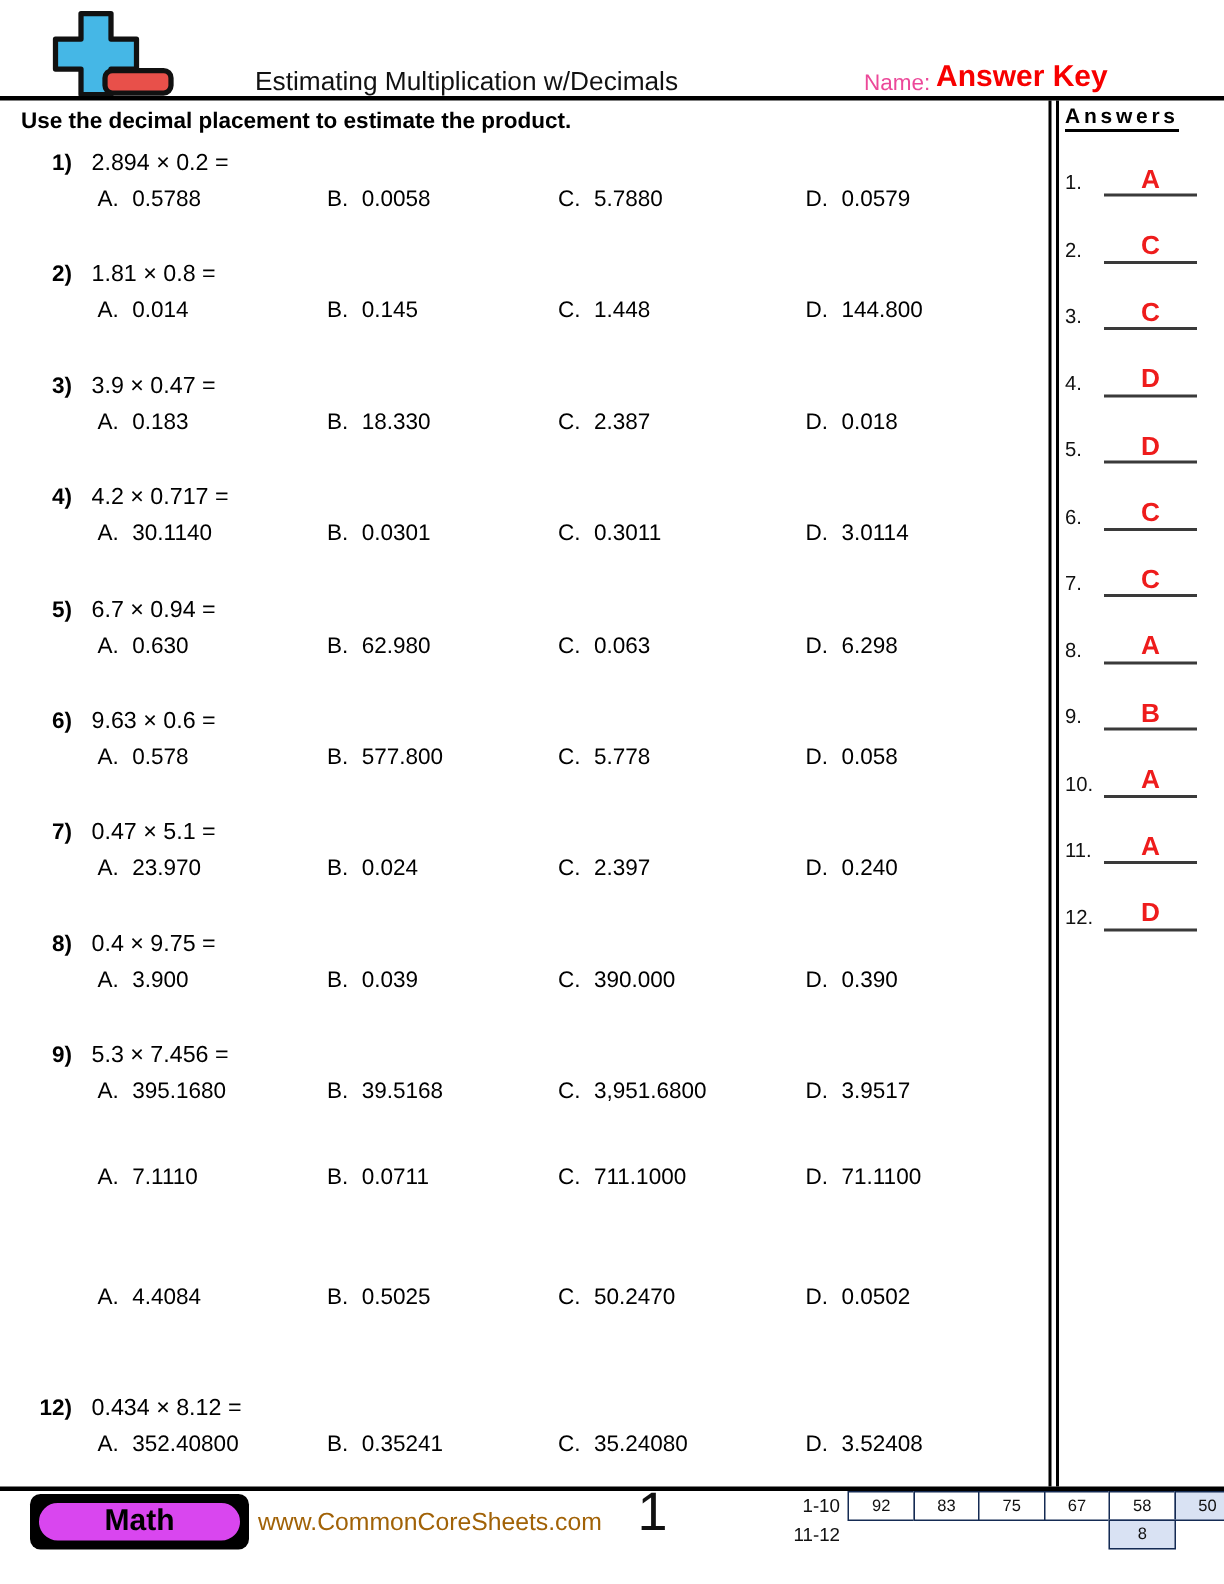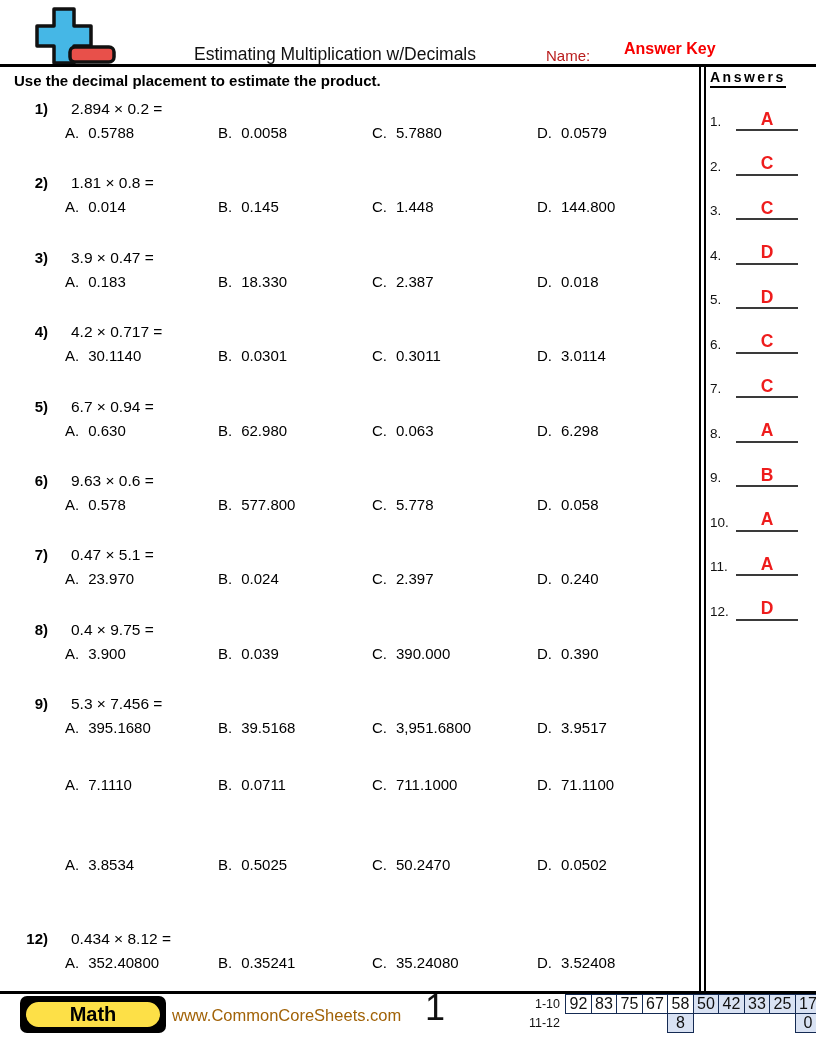--- a/index.html
+++ b/index.html
@@ -9,57 +9,57 @@
     --brand-red:#E8504A;
     --score-highlight:#D9E2F3;
     --score-border:#152B53;
   }
   *{margin:0;padding:0;box-sizing:border-box;}
   body{font-family:"Liberation Sans",sans-serif;background:#fff;}
   .page{position:relative;width:816px;height:1056px;background:#fff;overflow:hidden;}
 
   
   .logo{position:absolute;left:20px;top:6px;}
-  .ws-title{position:absolute;left:170px;top:44px;width:330px;text-align:center;font-size:17.5px;color:#111;}
-  .name-label{position:absolute;left:546px;top:47px;font-size:15px;color:#b91c1c;}
-  .name-value{position:absolute;left:624px;top:40px;font-size:16px;font-weight:bold;color:var(--accent-red);}
+  .ws-title{position:absolute;left:170px;top:44px;width:330px;font-size:17.5px;color:#111;}
+  .name-label{position:absolute;left:576px;top:47px;font-size:15px;color:#ec4899;}
+  .name-value{position:absolute;left:624px;top:40px;font-size:20px;font-weight:bold;color:var(--accent-red);}
   .header-line{position:absolute;left:0;top:64px;width:816px;height:3px;background:#000;}
   .instruction{position:absolute;left:14px;top:72px;font-size:15px;font-weight:bold;color:#000000;}
 
   
   .questions{position:absolute;left:0;top:100px;width:698px;}
   .question{height:74.4px;}
   .q-row1{display:flex;align-items:baseline;}
   .q-num{width:48px;text-align:right;font-weight:bold;font-size:15px;flex:none;}
-  .q-expr{margin-left:23px;font-size:15.5px;}
+  .q-expr{margin-left:13px;font-size:15.5px;}
   .q-choices{margin-left:65px;margin-top:6px;display:grid;grid-template-columns:153px 154px 165px 1fr;}
   .choice{display:flex;align-items:baseline;font-size:15px;}
   .ch-letter{flex:none;}
   .ch-value{margin-left:9px;}
 
   
   .answers-panel{position:absolute;left:699px;top:67px;width:117px;height:924px;border-left:2px solid #000;}
   .answers-divider{position:absolute;left:3px;top:0;width:2px;height:100%;background:#000;}
   .answers-title{display:inline-block;margin:2px 0 0 9px;font-size:14px;font-weight:bold;letter-spacing:2.5px;border-bottom:2.5px solid #000;padding-bottom:1px;}
   .ans-items{padding:13px 0 0 9px;display:flex;flex-direction:column;gap:14.5px;}
   .ans-item{display:flex;align-items:flex-end;height:30px;}
   .ans-num{width:26px;font-size:13.5px;padding-bottom:2px;color:#111;}
   .ans-slot{width:62px;border-bottom:2px solid #3a3a3a;text-align:center;font-weight:bold;font-size:17.5px;color:var(--answer-red);line-height:1.15;}
 
   
   .footer-line{position:absolute;left:0;top:991px;width:816px;height:2.5px;background:#000;}
   .math-badge{position:absolute;left:20px;top:996px;width:146px;height:37px;background:#000;border-radius:7px;}
-  .math-pill{position:absolute;left:4px;top:4px;right:4px;bottom:4px;background:#fde047;border:2px solid #000;border-radius:15px;display:flex;align-items:center;justify-content:center;font-size:20px;font-weight:bold;color:#000;}
+  .math-pill{position:absolute;left:4px;top:4px;right:4px;bottom:4px;background:#d946ef;border:2px solid #000;border-radius:15px;display:flex;align-items:center;justify-content:center;font-size:20px;font-weight:bold;color:#000;}
   .website{position:absolute;left:172px;top:1006px;font-size:16.5px;color:#a16207;}
   .page-number{position:absolute;left:425px;top:987px;font-size:36px;color:#111;}
   .score-table{position:absolute;left:520px;top:994px;}
   .score-row{display:flex;align-items:center;justify-content:space-between;}
   .score-row + .score-row{margin-top:-1.5px;}
   .score-label{width:40px;text-align:right;font-size:12.5px;margin-right:5px;color:#111;}
-  .score-cell{width:27px;height:20px;border:1.5px solid var(--score-border);margin-right:-1.5px;display:flex;align-items:center;justify-content:center;font-size:16px;background:#fff;color:#111;}
+  .score-cell{width:45px;height:20px;border:1.5px solid var(--score-border);margin-right:-1.5px;display:flex;align-items:center;justify-content:center;font-size:11px;background:#fff;color:#111;}
   .score-cell.highlight{background:var(--score-highlight);}
 </style>
 </head>
 <body>
 
 <div class="page">
 
   <div class="logo">
     <svg width="96" height="60" viewBox="0 0 96 60">
       <path d="M34 3 h20 v17 h17 v20 h-17 v17 h-20 v-17 h-17 v-20 h17 z" fill="var(--brand-blue)" stroke="#111" stroke-width="3.5" stroke-linejoin="round"></path>
@@ -316,21 +316,21 @@
             <span class="ch-letter">D.</span>
             <span class="ch-value">71.1100</span>
           </div>
         </div>
   </div>
 
   <div class="question">
     <div class="q-choices">
           <div class="choice">
             <span class="ch-letter">A.</span>
-            <span class="ch-value">3.8534</span>
+            <span class="ch-value">4.4084</span>
           </div>
           <div class="choice">
             <span class="ch-letter">B.</span>
             <span class="ch-value">0.5025</span>
           </div>
           <div class="choice">
             <span class="ch-letter">C.</span>
             <span class="ch-value">50.2470</span>
           </div>
           <div class="choice">

